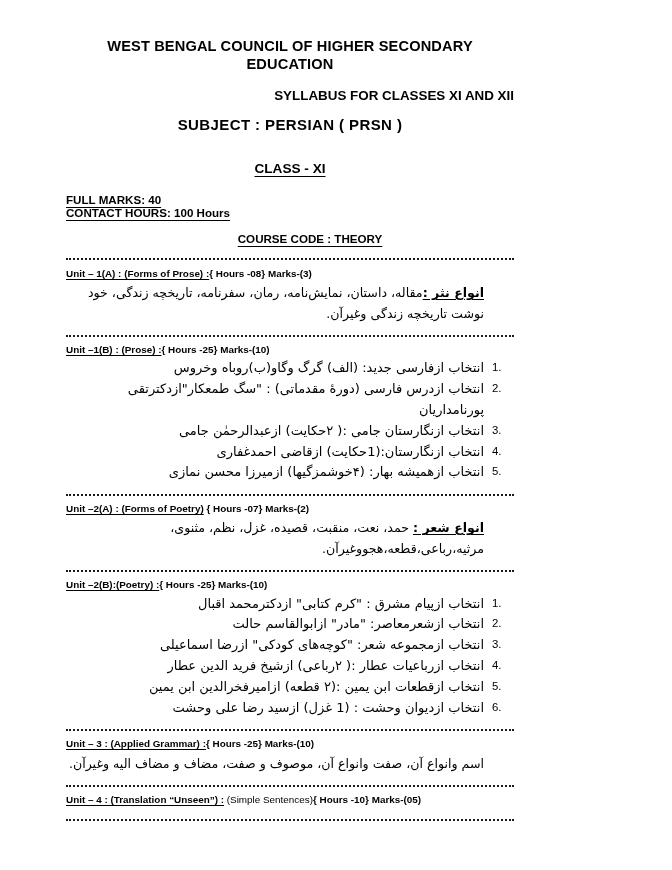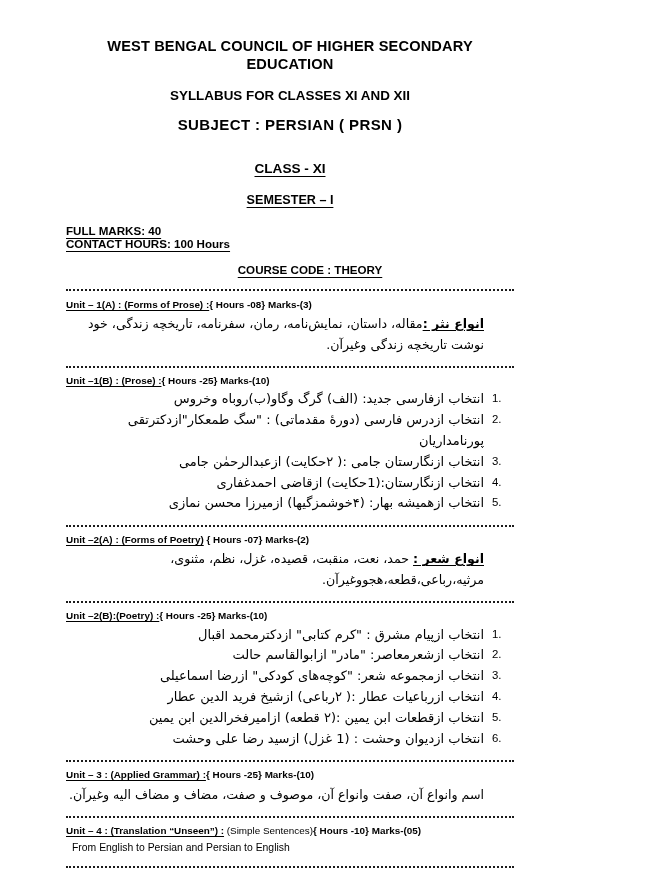--- a/index.html
+++ b/index.html
@@ -30,20 +30,21 @@
   .hdr-line1 {
     font-size: 14.6px;
     letter-spacing: 0.15px;
     padding-top: 38px;
     line-height: 1.2;
   }
   .hdr-line2 {
     font-size: 13.4px;
     padding-top: 15px;
     line-height: 1.2;
+    text-align: right;
   }
   .hdr-line3 {
     font-size: 15px;
     padding-top: 12px;
     line-height: 1.25;
     letter-spacing: 0.4px;
   }
   .hdr-class {
     font-size: 13.6px;
     padding-top: 26px;
@@ -167,21 +168,20 @@
 </head>
 <body>
 
 <div class="page">
 
   <div class="hdr">
     <div class="hdr-line1">WEST BENGAL COUNCIL OF HIGHER SECONDARY EDUCATION</div>
     <div class="hdr-line2">SYLLABUS FOR CLASSES XI AND XII</div>
     <div class="hdr-line3">SUBJECT :  PERSIAN  ( PRSN )</div>
     <div class="hdr-class">CLASS - XI</div>
-    <div class="hdr-sem">SEMESTER – I</div>
   </div>
 
   <div class="marks-row">
     <span>FULL MARKS: 40</span>
     <span>CONTACT HOURS: 100 Hours</span>
   </div>
 
   <div class="course-code">
     <span>COURSE CODE : THEORY</span>
   </div>
@@ -226,17 +226,16 @@
   <div class="sep tight"></div>
   <div class="unit-head">
     <span class="u-underline">Unit – 3 : (Applied Grammar) :</span><span>{ Hours -25}   Marks-(10)</span>
   </div>
   <div class="rtl rtl-para">اسم وانواع آن، صفت وانواع آن، موصوف و صفت، مضاف و مضاف الیه   وغیرآن.</div>
 
   <div class="sep tight"></div>
   <div class="unit-head">
     <span class="u-underline">Unit – 4 : (Translation “Unseen”) :</span><span class="u-plain"> (Simple Sentences)</span><span>{ Hours -10}   Marks-(05)</span>
   </div>
-  <div class="unit4-sub">From English to Persian and Persian to English</div>
 
   <div class="sep tight"></div>
 
 </div>
 
 </body></html>

